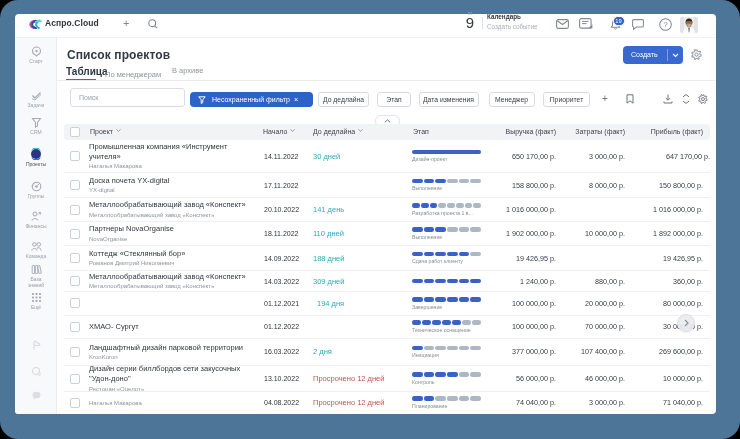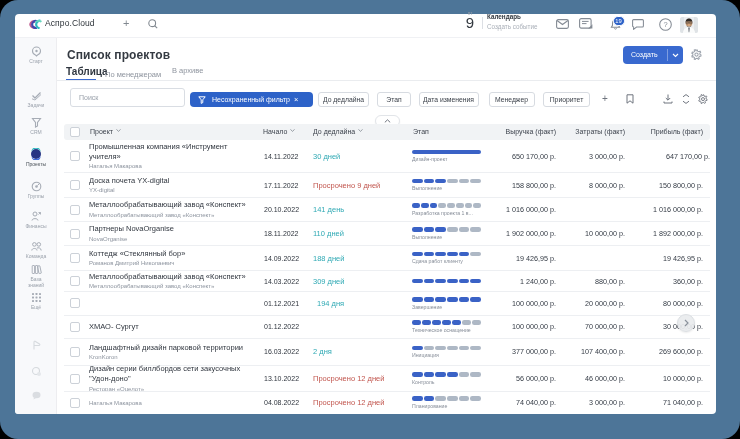--- a/index.html
+++ b/index.html
@@ -3,21 +3,21 @@
 <style>
 *{margin:0;padding:0;box-sizing:border-box}
 html,body{width:740px;height:439px;background:#000;overflow:hidden}
 body{font-family:"Liberation Sans",sans-serif;position:relative}
 #bg{position:absolute;left:0;top:0;width:740px;height:439px;background:#4d7598;border-radius:18px}
 #win{position:absolute;left:15px;top:14px;width:701px;height:400px;background:#fff;border-radius:4px}
 .abs{position:absolute}
 
 #topbar{position:absolute;left:0;top:0;width:701px;height:23.5px;border-bottom:1px solid #f0f1f4}
 #logo{position:absolute;left:13.5px;top:5px;width:13px;height:10px}
-#logotext{position:absolute;left:30px;top:4px;font-size:8.5px;font-weight:400;color:#2f353b;letter-spacing:.1px}
+#logotext{position:absolute;left:30px;top:4px;font-size:8.5px;font-weight:700;color:#2f353b;letter-spacing:.1px}
 .tbico{position:absolute;color:#818890}
 
 #sidebar{position:absolute;left:0;top:24px;width:42px;height:376px;background:#f8f9fb;border-right:1px solid #ededf0;border-radius:0 0 0 3px}
 .sbitem{position:absolute;width:42px;text-align:center;color:#9aa1ab;font-size:5px;line-height:6px}
 .sbitem svg{display:block;margin:0 auto 1px}
 
 .chip{position:absolute;top:77.5px;height:15.5px;background:#fff;border:1px solid #d7dbe1;border-radius:3px;font-size:6.8px;color:#383e47;display:flex;align-items:center;justify-content:center}
 .hdr{font-size:7px;color:#3d434d}
 .caret{display:inline-block;width:5px;height:5px;margin-left:3px;position:relative;top:-1px}
 .row{position:absolute;left:49px;width:646px;border-top:1px solid #edeff2}
@@ -300,21 +300,20 @@
     <div class="cell" style="left:6px">
         <span class="ck"></span>
       </div>
     <div class="cell" style="left:25px">
         <div>
           <div class="title">Доска почета YX-digital</div>
           <div class="sub">YX-digital</div>
         </div>
       </div>
     <div class="cell date" style="left:200px">17.11.2022</div>
-    <div class="cell red" style="left:249px">Просрочено 9 дней</div>
     <div class="cell" style="left:348px">
         <div>
           <div class="bar">
             <i class="f"></i>
             <i class="f"></i>
             <i class="f"></i>
             <i></i>
             <i></i>
             <i></i>
           </div>

